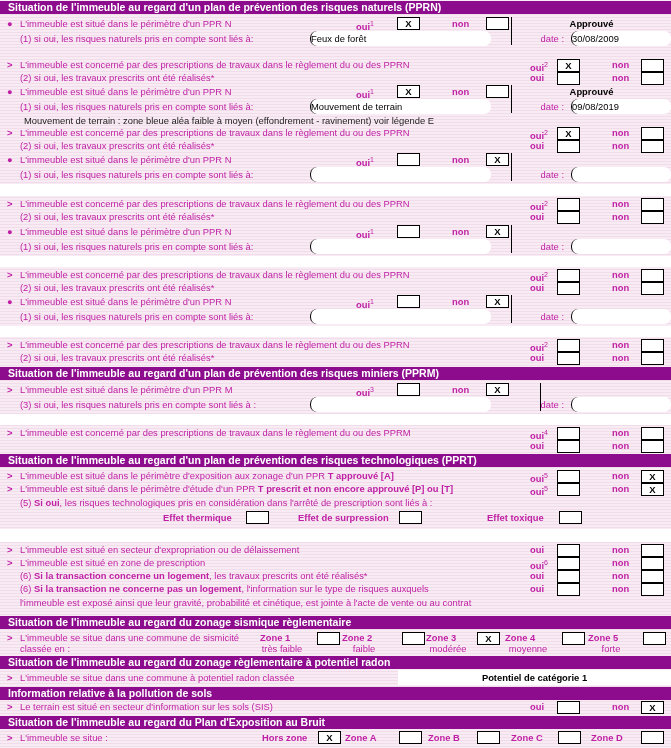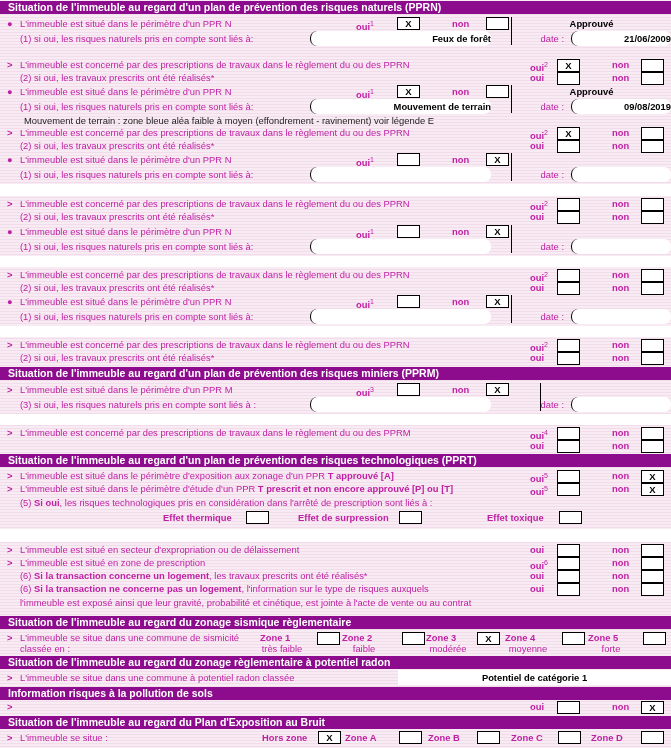--- a/index.html
+++ b/index.html
@@ -10,21 +10,21 @@
        font-size:10.5px;line-height:13px;padding-left:8px;box-sizing:border-box;white-space:nowrap;}
   .row{position:absolute;left:0;width:671px;font-size:9.4px;color:#bf1fa4;white-space:nowrap;}
   .row>*{position:absolute;top:0;}
   .mk{left:7px;font-weight:bold;}
   .lbl{left:20px;}
   .lbl2{left:24px;}
   .oui,.non{font-weight:bold;}
   sup{font-size:7px;font-weight:normal;vertical-align:4px;}
   .bx{width:21px;height:11px;background:#fff;border:1.6px solid #000;color:#000;font-weight:bold;
       font-size:9.5px;line-height:11px;text-align:center;}
-  .fld{background:#fff;border-left:1.5px solid #000;color:#000;font-weight:bold;text-align:right;box-sizing:border-box;border-radius:7px;}
+  .fld{background:#fff;border-left:1.5px solid #000;color:#000;font-weight:normal;text-align:left;box-sizing:border-box;border-radius:7px;}
   .wfld{background:#fff;color:#000;font-weight:bold;text-align:center;}
   .stat{color:#000;font-weight:bold;text-align:center;}
   .note{color:#222;}
   .vline{border-left:1.5px solid #000;width:0;}
   .white{position:absolute;left:0;width:671px;background:#fff;}
   .zc{text-align:left;font-weight:bold;}
   .zl{text-align:center;}
   b{font-weight:bold;}
 </style>
 </head>
@@ -41,21 +41,21 @@
     <span class="bx" style="left:397px">X</span>
     <span class="non" style="left:452px">non</span>
     <span class="bx" style="left:486px"></span>
     <span class="vline" style="left:511px;height:28px"></span>
     <span class="stat" style="left:512px;width:159px">Approuvé</span>
   </div>
   <div class="row" style="top:31px;height:15px;line-height:15px">
     <span class="lbl">(1) si oui, les risques naturels pris en compte sont liés à:</span>
     <span class="fld" style="left:310px;width:181px;height:15px">Feux de forêt</span>
     <span style="left:512px;width:52px;text-align:right">date :</span>
-    <span class="fld" style="left:571px;width:100px;height:15px">21/06/2009</span>
+    <span class="fld" style="left:571px;width:100px;height:15px">30/08/2009</span>
   </div>
   <div class="row" style="top:59px;height:12px;line-height:12px">
     <span class="mk">&gt;</span>
     <span class="lbl">L'immeuble est concerné par des prescriptions de travaux dans le règlement du ou des PPRN</span>
     <span class="oui" style="left:530px"><span>oui</span><sup>2</sup></span>
     <span class="bx" style="left:557px">X</span>
     <span class="non" style="left:612px">non</span>
     <span class="bx" style="left:641px"></span>
   </div>
   <div class="row" style="top:72px;height:12px;line-height:12px">
@@ -314,23 +314,24 @@
     <span class="bx" style="left:643px"></span>
   </div>
 
   <div class="hdr" style="top:656px;height:13px">Situation de l'immeuble au regard du zonage règlementaire à potentiel radon</div>
   <div class="row" style="top:670px;height:15px;line-height:15px">
     <span class="mk">&gt;</span>
     <span class="lbl">L'immeuble se situe dans une commune à potentiel radon classée</span>
     <span class="wfld" style="left:398px;width:273px;height:15px">Potentiel de catégorie 1</span>
   </div>
 
-  <div class="hdr" style="top:687px;height:13px">Information risques à la pollution de sols</div>
+  <div class="hdr" style="top:687px;height:13px">Information relative à la pollution de sols</div>
   <div class="row" style="top:701px;height:12px;line-height:12px">
     <span class="mk">&gt;</span>
+    <span class="lbl">Le terrain est situé en secteur d'information sur les sols (SIS)</span>
     <span class="oui" style="left:530px">oui</span>
     <span class="bx" style="left:557px"></span>
     <span class="non" style="left:612px">non</span>
     <span class="bx" style="left:641px">X</span>
   </div>
 
   <div class="hdr" style="top:716px;height:13px">Situation de l'immeuble au regard du Plan d'Exposition au Bruit</div>
   <div class="row" style="top:731px;height:14px;line-height:13px">
     <span class="mk">&gt;</span>
     <span class="lbl">L'immeuble se situe :</span>

